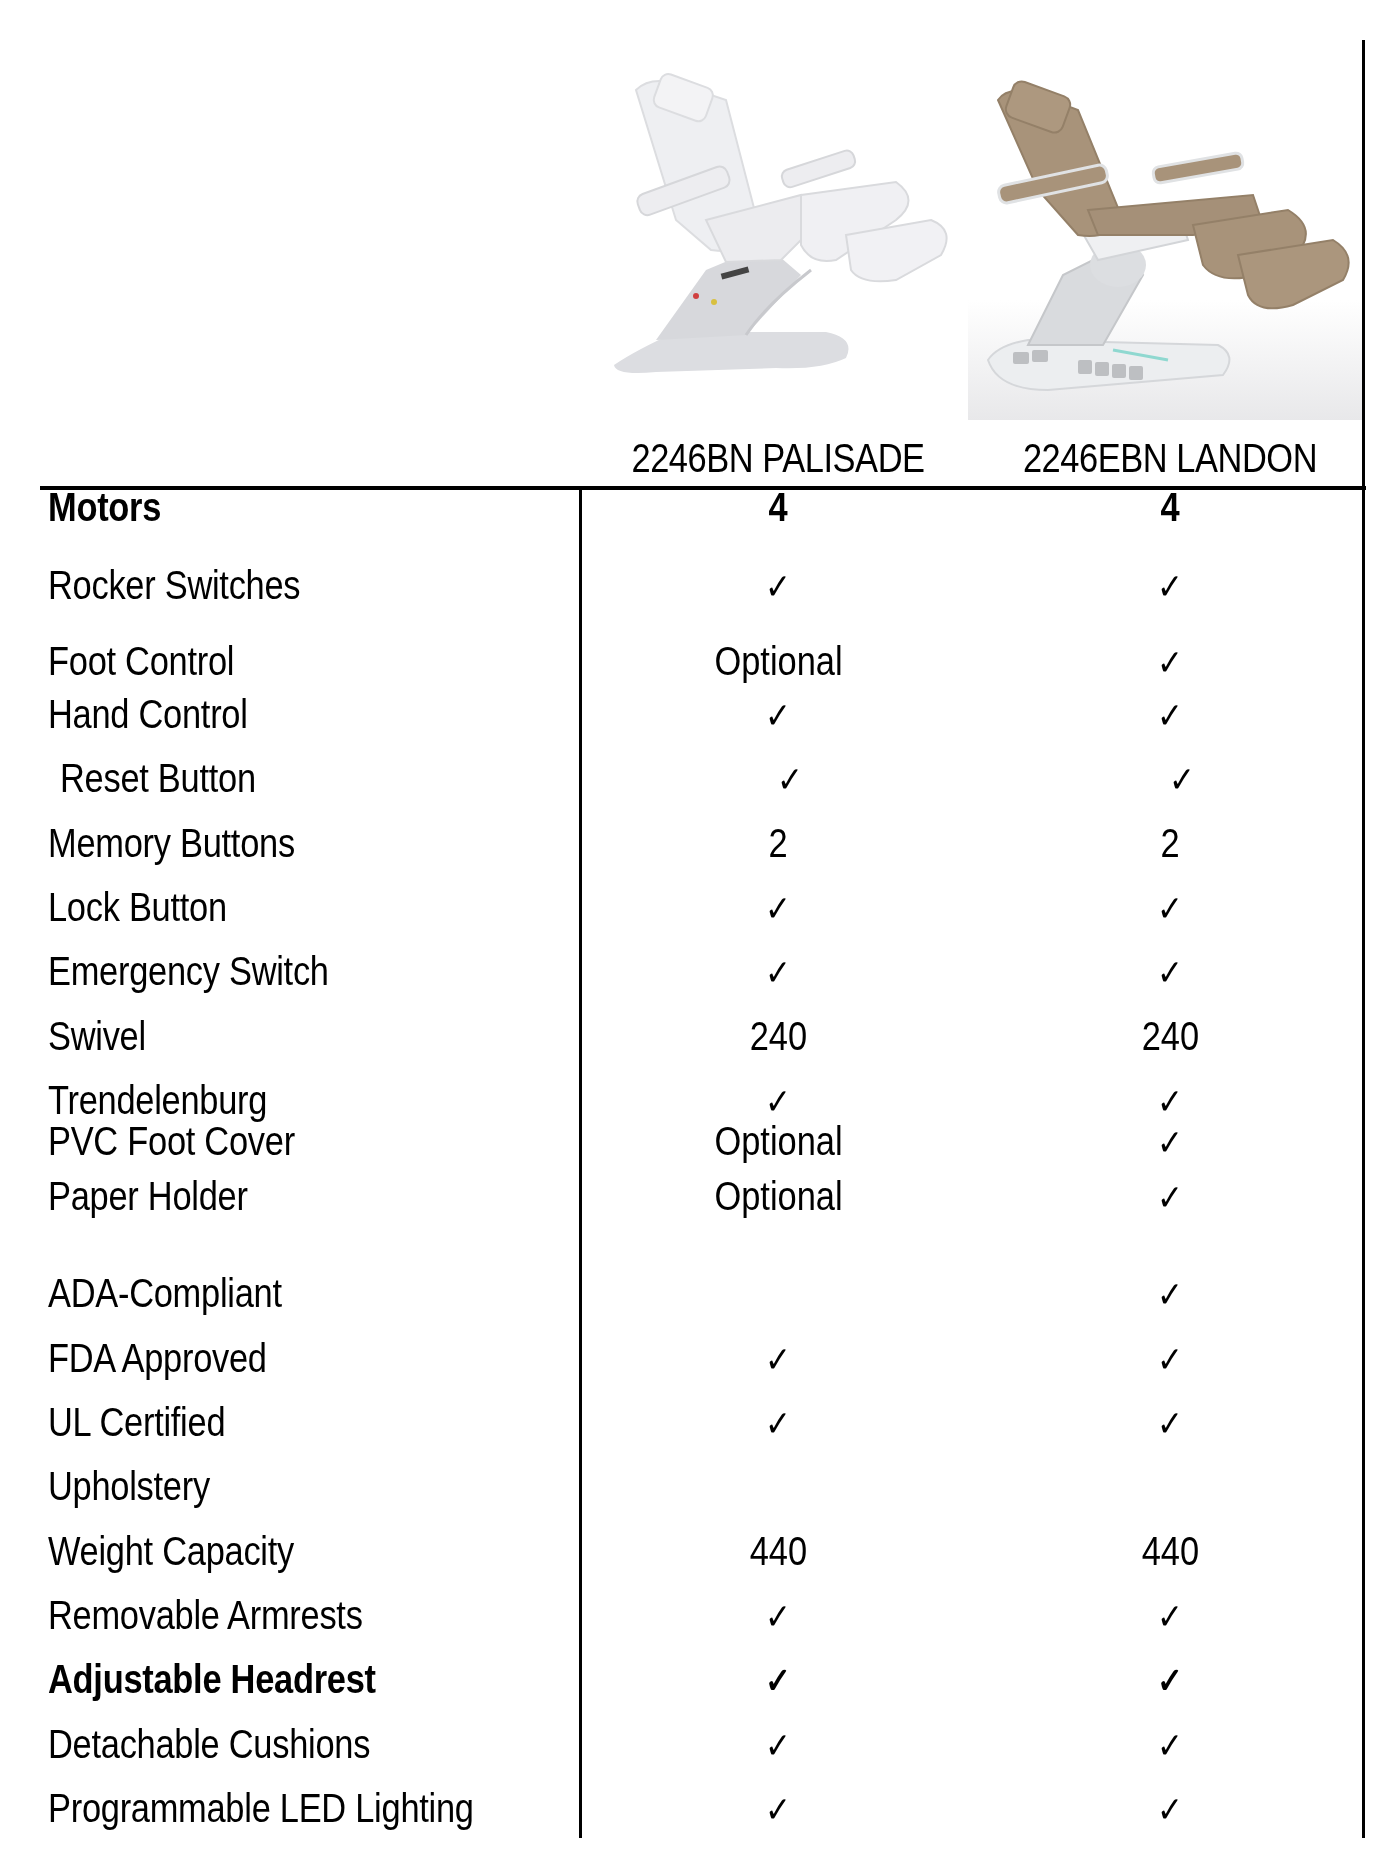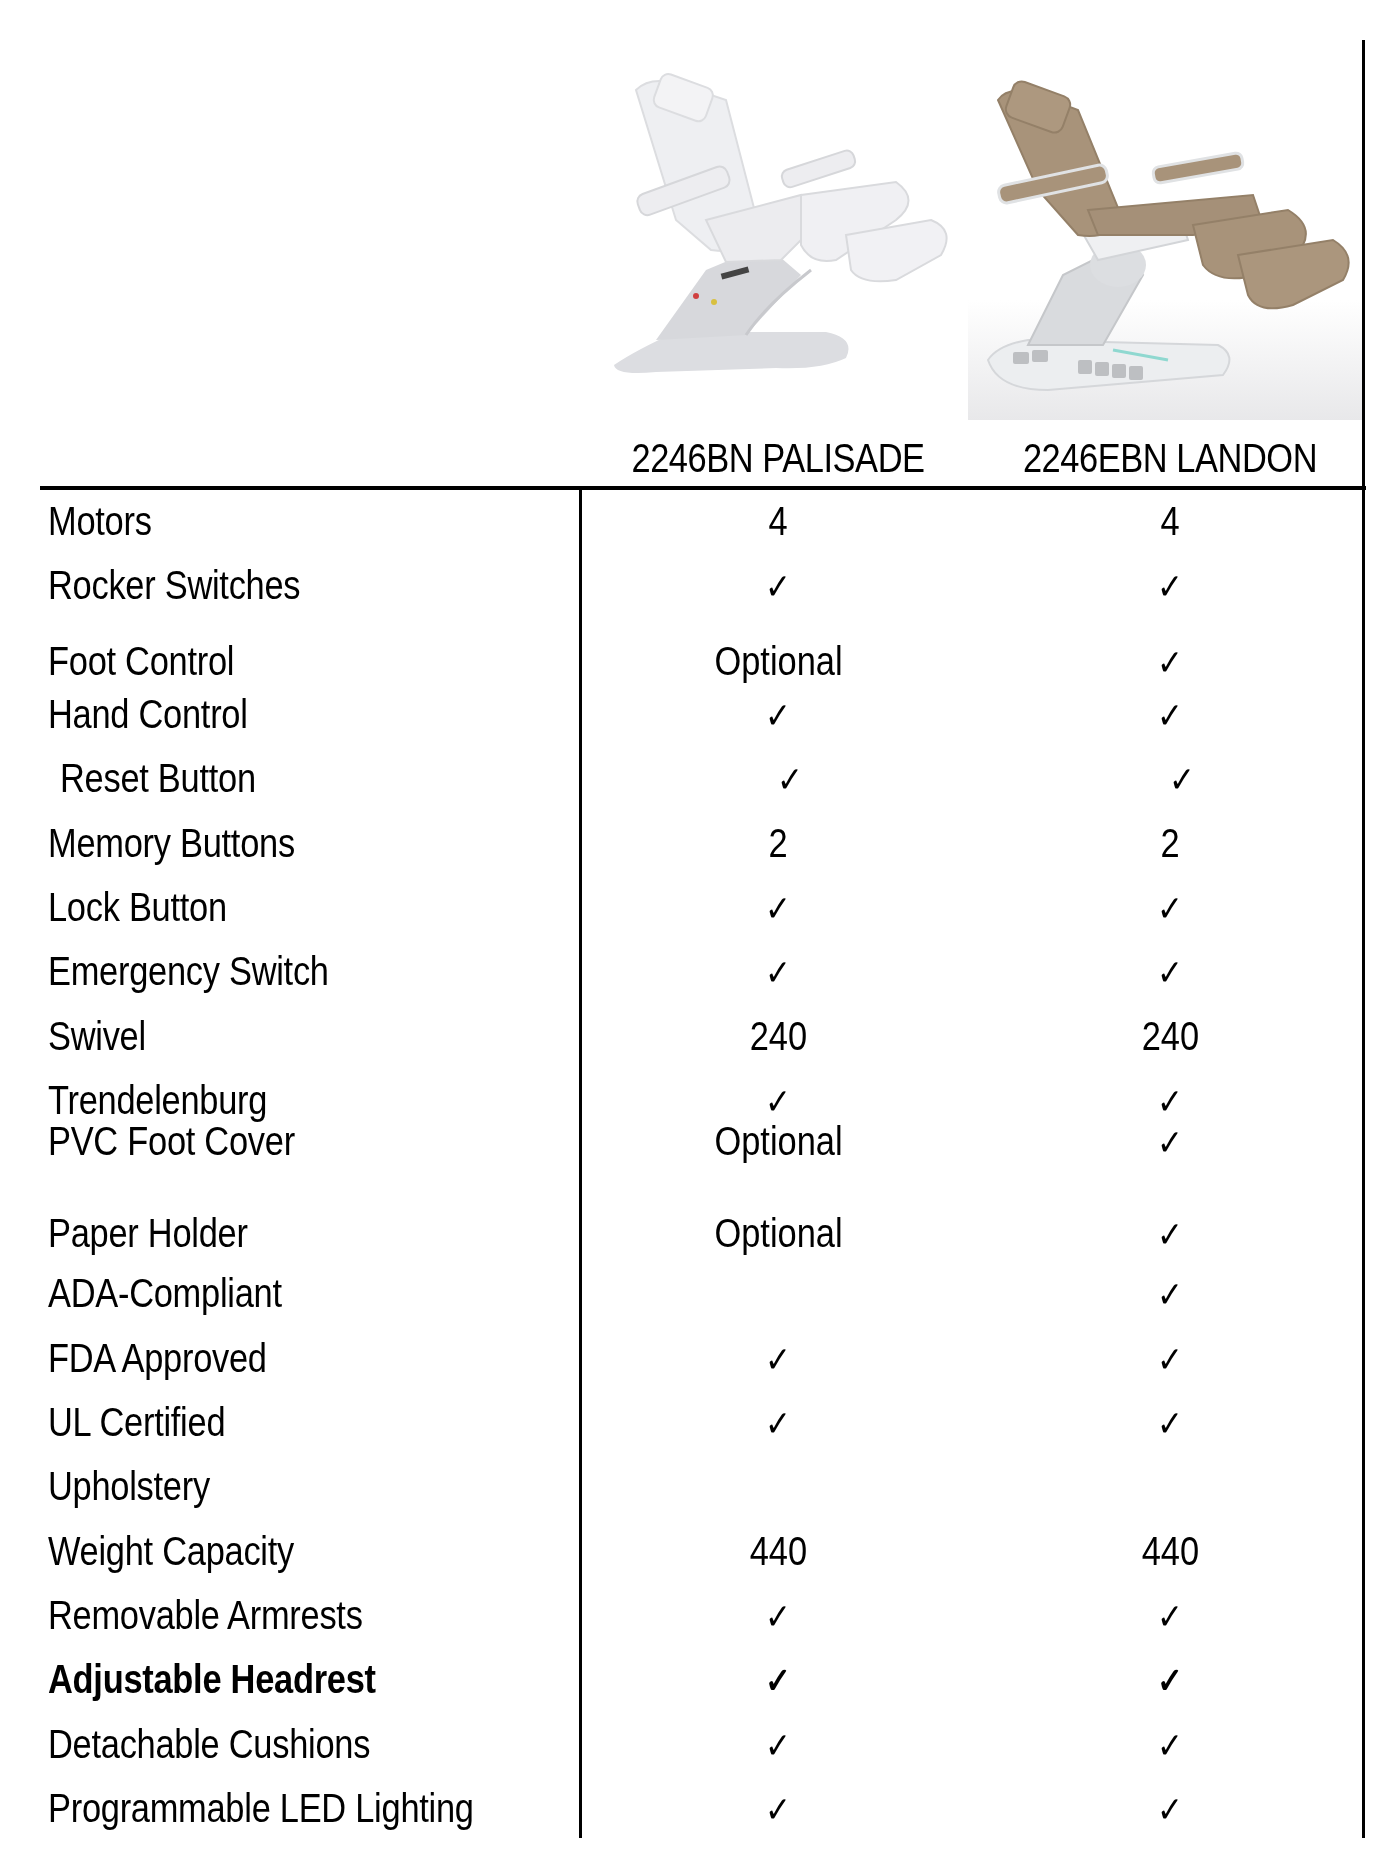--- a/index.html
+++ b/index.html
@@ -86,21 +86,21 @@
 </div>
 
 <div class="header-label" style="left:598px; width:360px;">2246BN PALISADE</div>
 <div class="header-label" style="left:990px; width:360px;">2246EBN LANDON</div>
 
 <div class="line" style="left:40px; top:486px; width:1326px; height:4px;"></div>
 <div class="line" style="left:579px; top:488px; width:3px; height:1350px;"></div>
 <div class="line" style="left:1362px; top:40px; width:3px; height:1798px;"></div>
 
 <div id="rows">
-    <div class="row" style="top: 489px;">
+    <div class="row" style="top: 475px; font-weight: bold;">
       <div class="feat">Motors</div>
       <div class="cell c1"><span>4</span></div>
       <div class="cell c2"><span>4</span></div>
     </div>
     <div class="row" style="top: 553.35px;">
       <div class="feat">Rocker Switches</div>
       <div class="cell c1"><span class="check">✓</span></div>
       <div class="cell c2"><span class="check">✓</span></div>
     </div>
     <div class="row" style="top: 629px; padding-left: 35px;">
@@ -141,21 +141,21 @@
     <div class="row" style="top: 1068.15px;">
       <div class="feat">Trendelenburg</div>
       <div class="cell c1"><span class="check">✓</span></div>
       <div class="cell c2"><span class="check">✓</span></div>
     </div>
     <div class="row" style="top: 1109px;">
       <div class="feat">PVC Foot Cover</div>
       <div class="cell c1"><span>Optional</span></div>
       <div class="cell c2"><span class="check">✓</span></div>
     </div>
-    <div class="row" style="top: 1201px;">
+    <div class="row" style="top: 1164px;">
       <div class="feat">Paper Holder</div>
       <div class="cell c1"><span>Optional</span></div>
       <div class="cell c2"><span class="check">✓</span></div>
     </div>
     <div class="row" style="top: 1261.2px;">
       <div class="feat">ADA-Compliant</div>
       <div class="cell c1"><span></span></div>
       <div class="cell c2"><span class="check">✓</span></div>
     </div>
     <div class="row" style="top: 1325.55px;">

